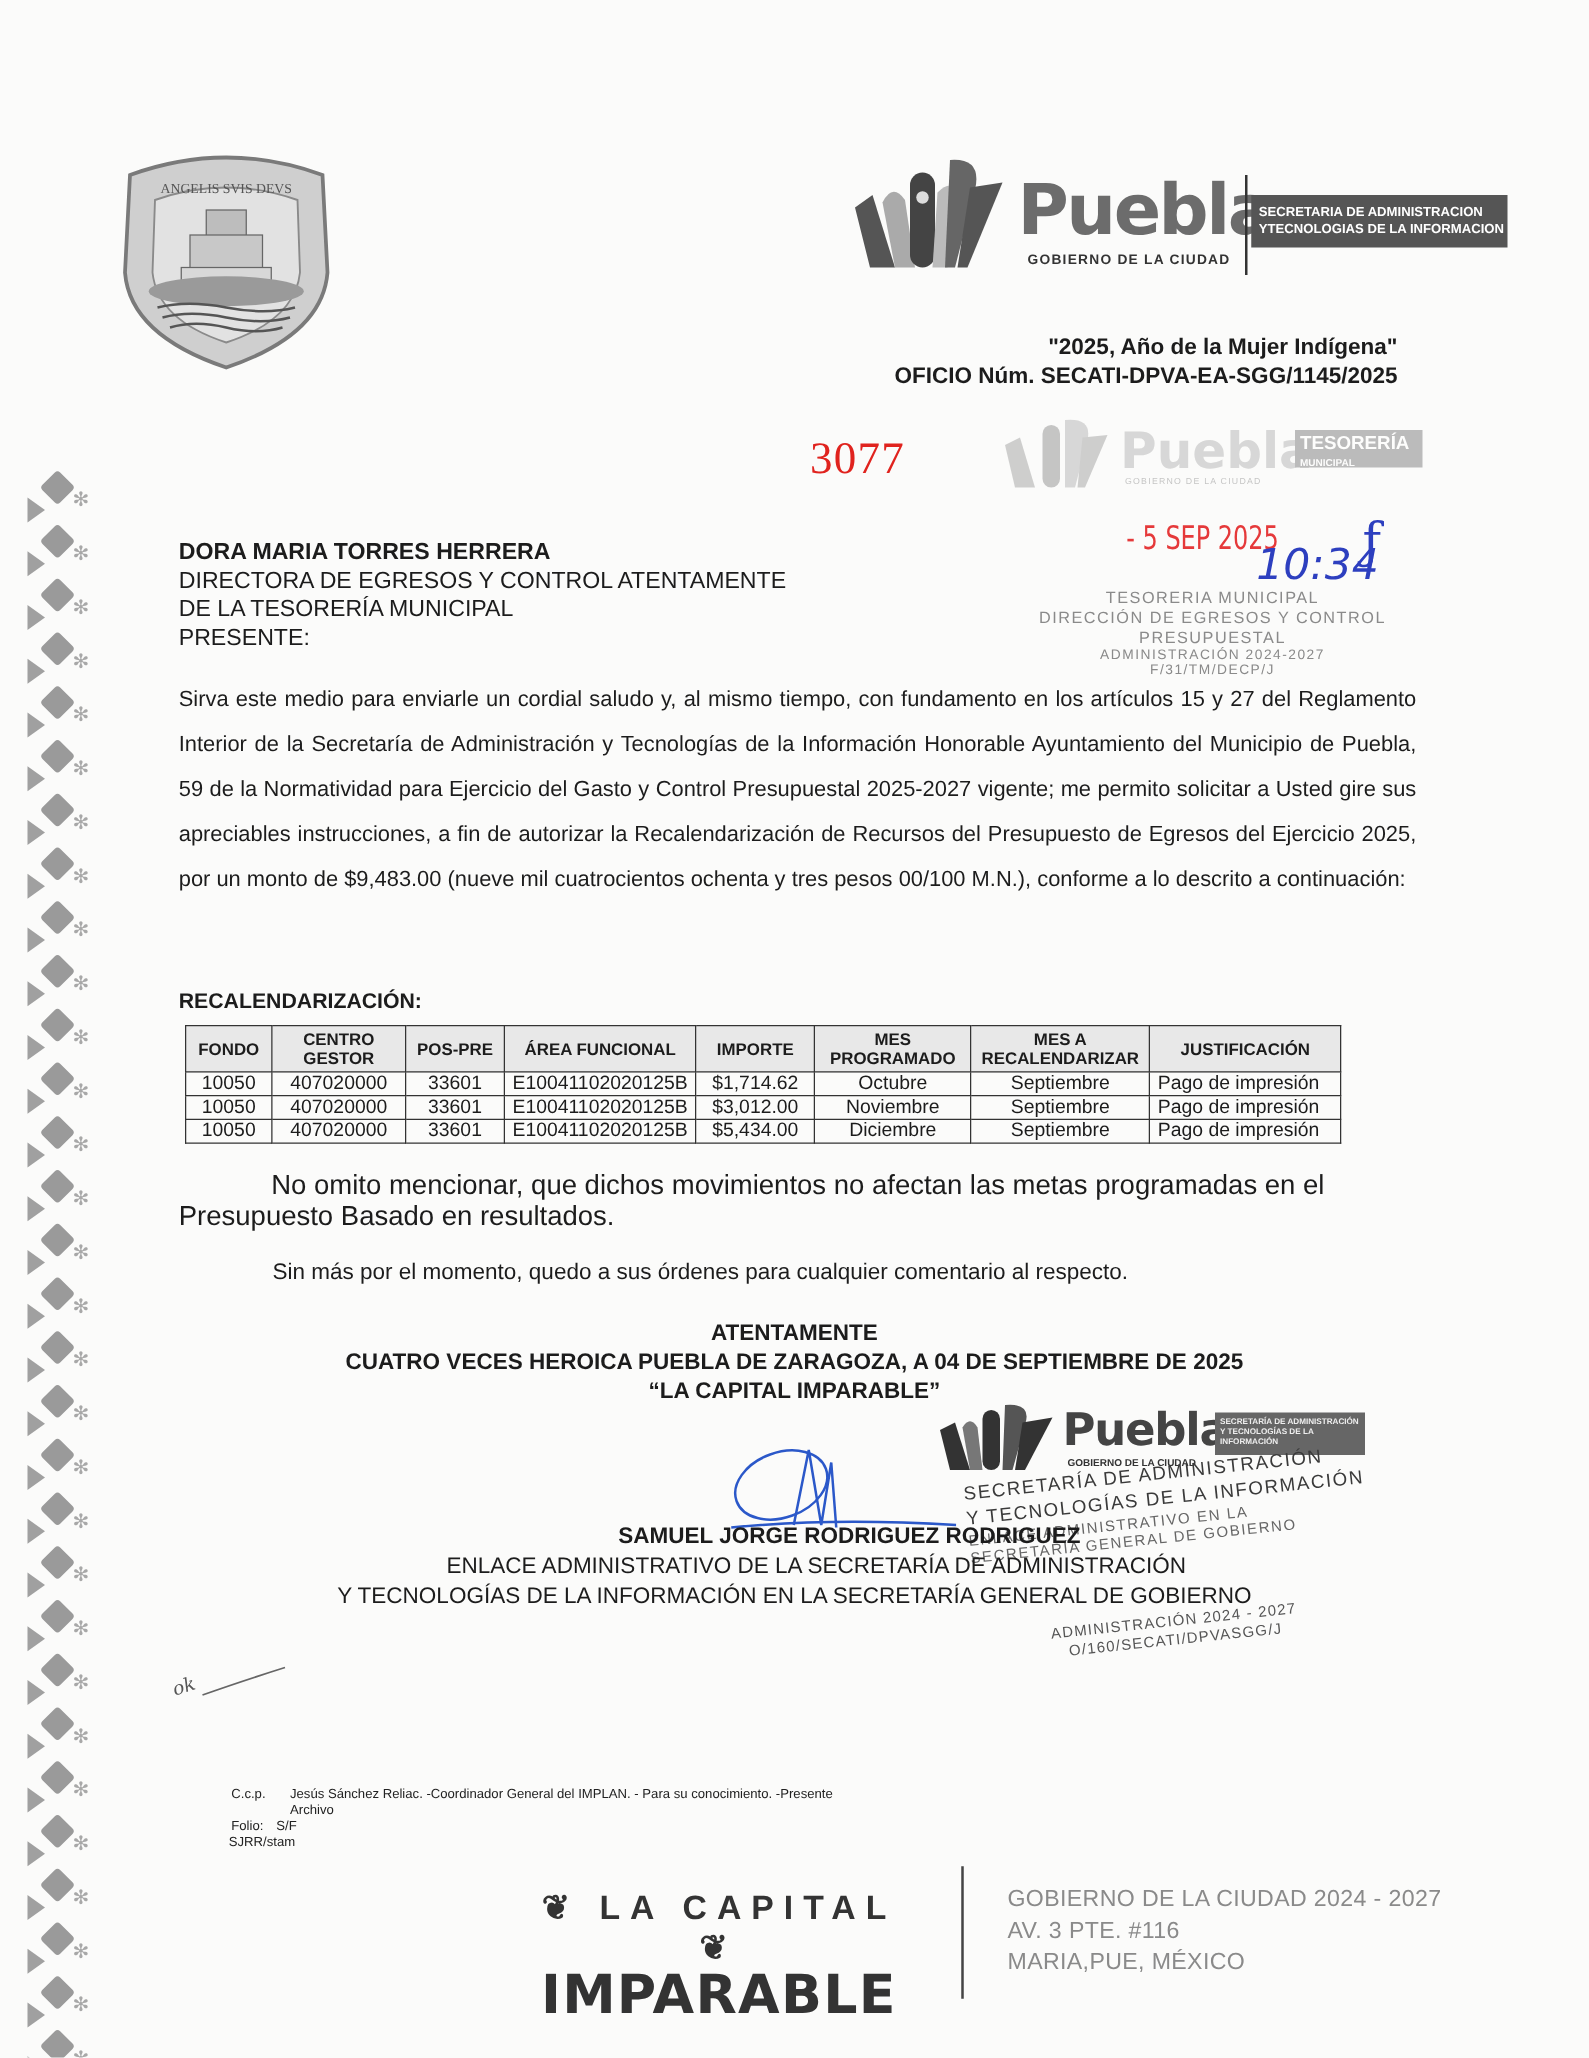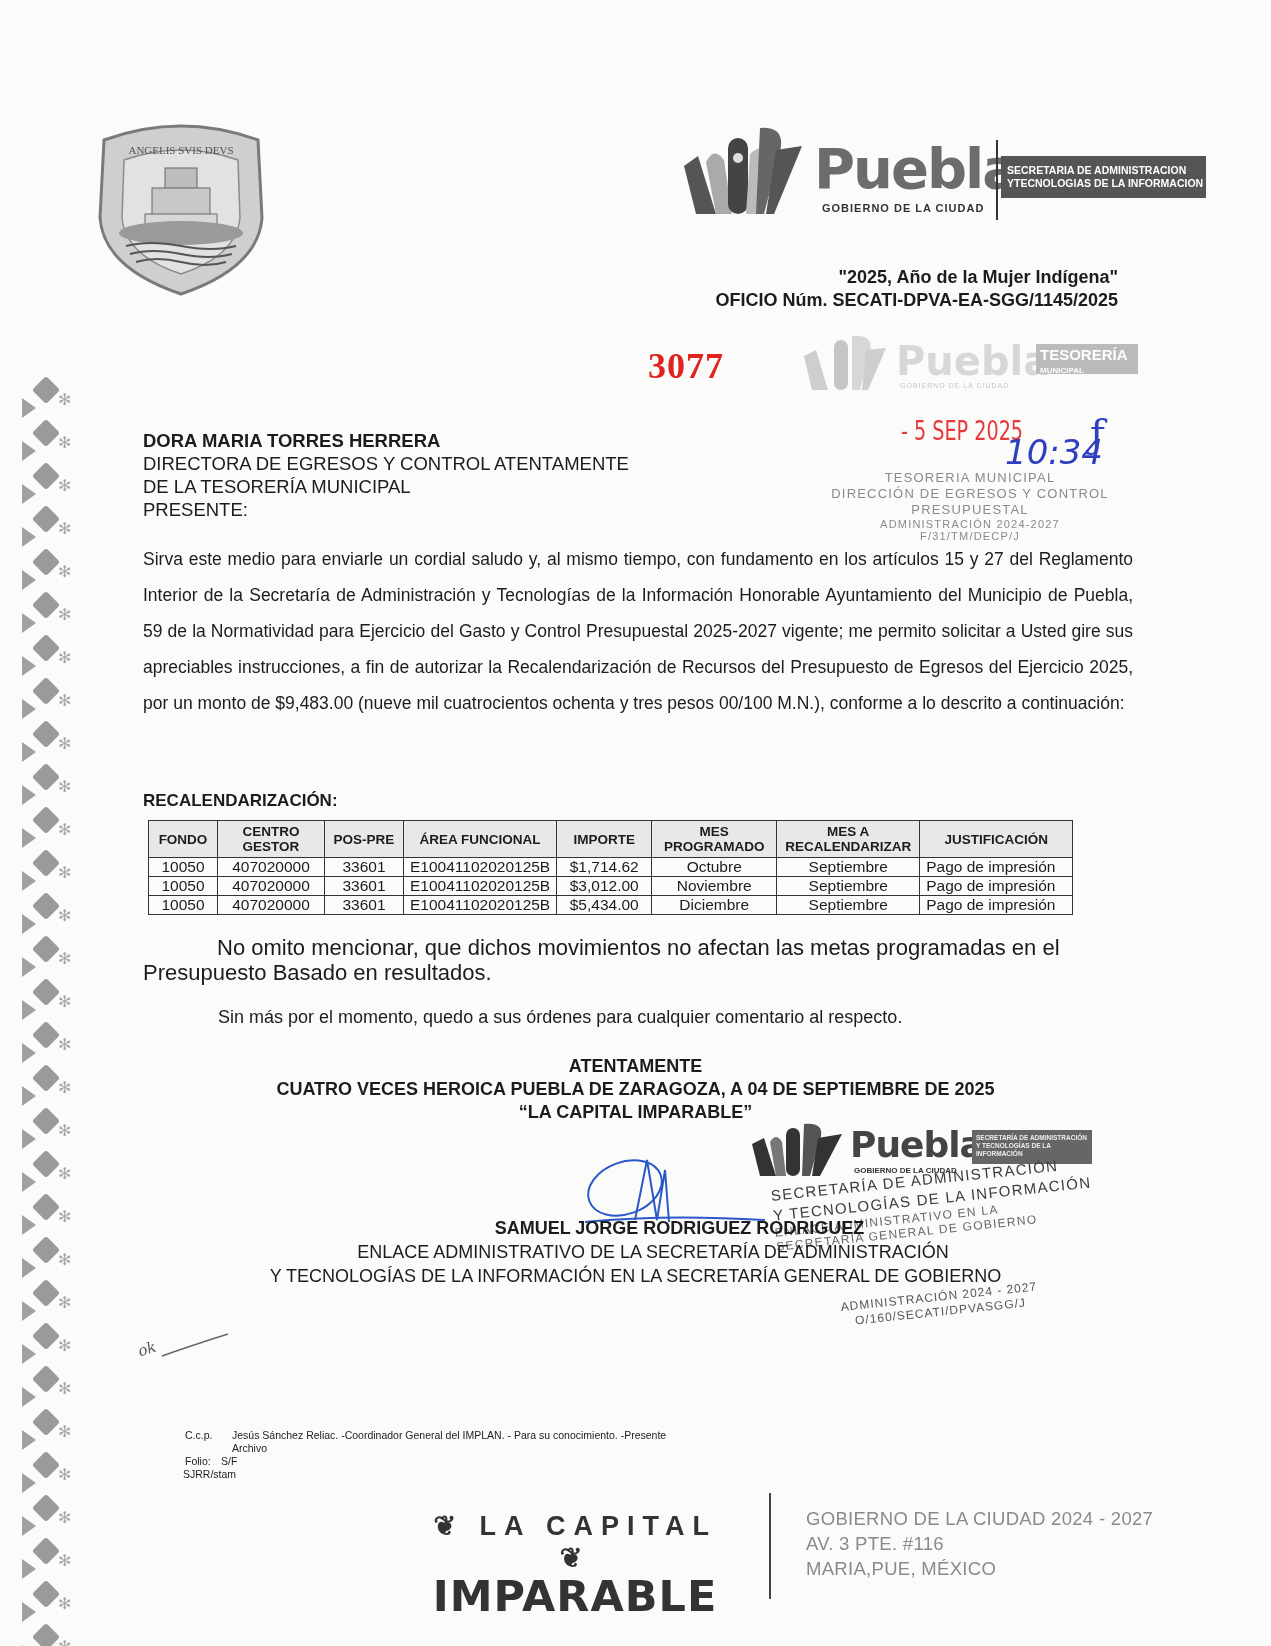--- a/index.html
+++ b/index.html
@@ -19,21 +19,21 @@
   .crest { left:90px; top:118px; width:182px; height:178px; }
   
   .logo-top { left:676px; top:126px; width:530px; height:100px; }
   .logo-icon { position:absolute; left:0; top:0; width:130px; height:92px; }
   .puebla-word { position:absolute; left:138px; top:10px; font-size:56px; font-weight:bold; color:#6c6c6c; letter-spacing:-2px; font-family:"DejaVu Sans", sans-serif; }
   .gobierno { position:absolute; left:146px; top:76px; font-size:11px; font-weight:bold; letter-spacing:1px; color:#333; }
   .vbar { position:absolute; left:320px; top:14px; width:2px; height:80px; background:#333; }
   .secat-box { position:absolute; left:325px; top:30px; width:205px; height:42px; background:#555; color:#fff; font-size:10.5px; font-weight:bold; line-height:13px; padding:8px 0 0 6px; box-sizing:border-box; }
 
   .motto { right:153px; top:266px; font-size:18px; font-weight:bold; text-align:right; line-height:23px; }
-  .reg-num { left:648px; top:345px; font-family:"Liberation Serif", serif; font-weight:bold; font-size:36px; color:#e0231e; letter-spacing:1px; }
+  .reg-num { left:648px; top:345px; font-family:"Liberation Serif", serif; font-weight:normal; font-size:36px; color:#e0231e; letter-spacing:1px; }
 
   .teso-logo { left:800px; top:332px; width:340px; height:64px; opacity:0.55; }
   .teso-box { position:absolute; left:236px; top:12px; width:102px; height:30px; background:#888; color:#fff; font-size:15px; font-weight:bold; line-height:16px; padding:3px 0 0 4px; box-sizing:border-box; }
   .teso-box small { display:block; font-size:8px; }
   .teso-word { position:absolute; left:96px; top:6px; font-size:40px; font-weight:bold; color:#bbb; font-family:"DejaVu Sans", sans-serif; }
   .teso-sub { position:absolute; left:100px; top:50px; font-size:7px; color:#999; letter-spacing:1px; }
 
   .date-stamp { left:901px; top:416px; font-family:"DejaVu Sans Condensed","DejaVu Sans", sans-serif; font-size:26px; color:#e5393a; letter-spacing:0px; transform:scaleX(0.82); transform-origin:left; }
   .hand-time { left:1005px; top:432px; font-family:"DejaVu Sans", sans-serif; font-size:34px; color:#2d3fbf; font-style:italic; font-weight:normal; }
   .hand-mark { left:1090px; top:410px; font-size:40px; color:#2d3fbf; font-family:"DejaVu Serif", serif; }

